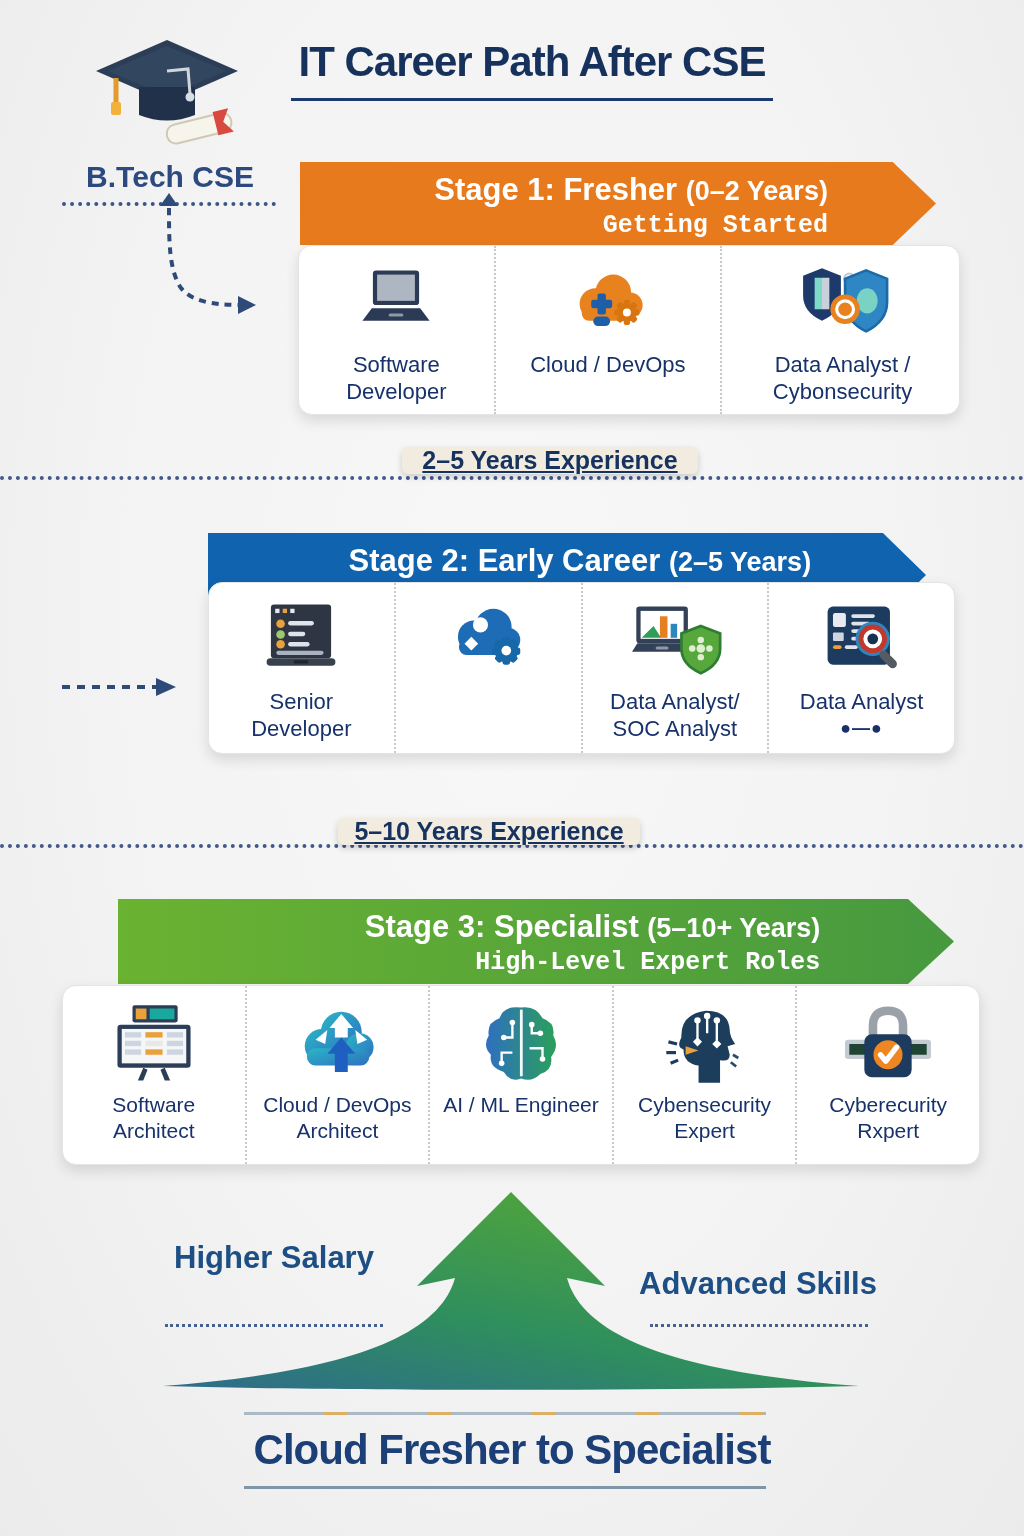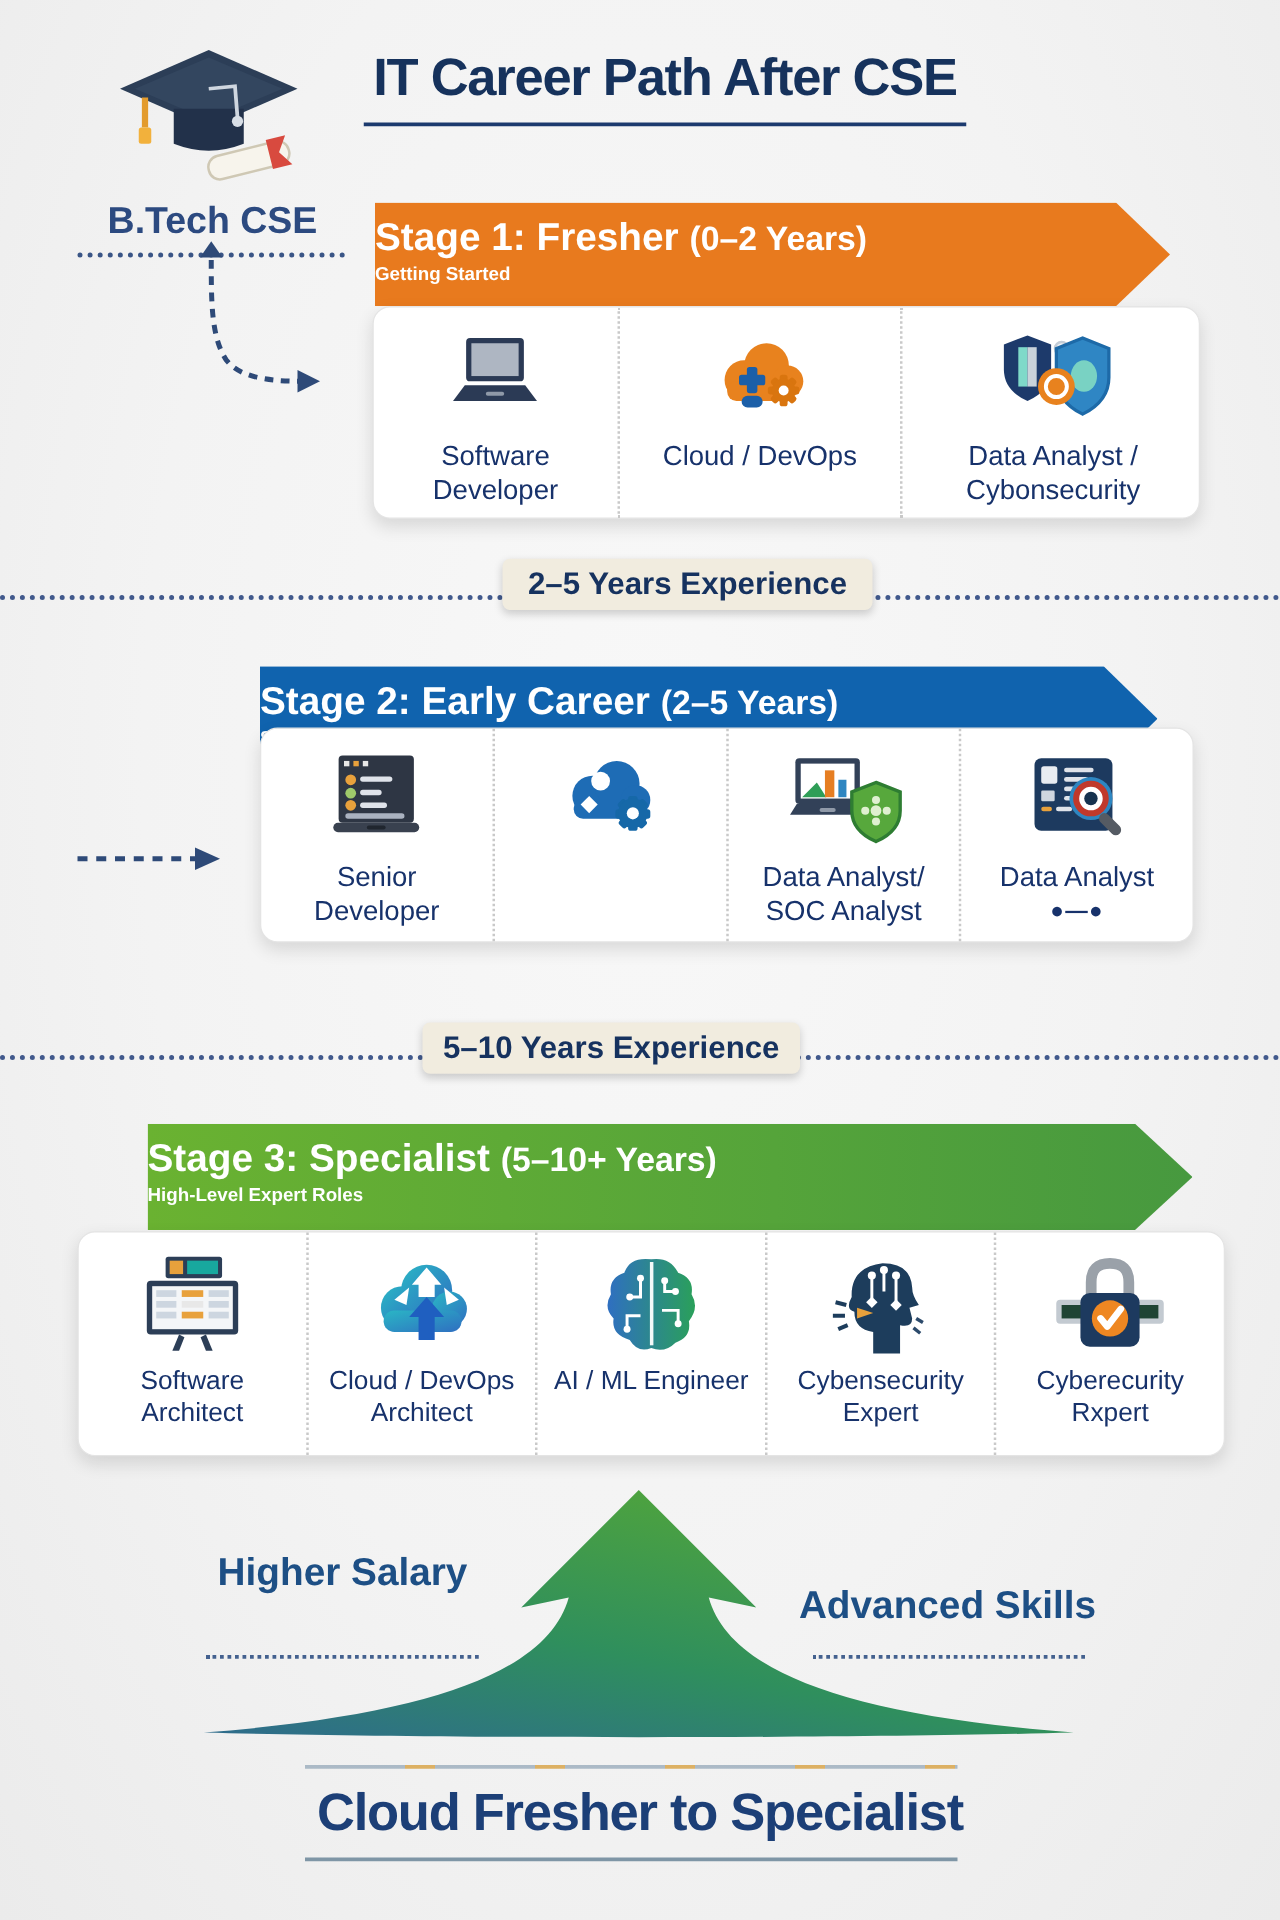--- a/index.html
+++ b/index.html
@@ -12,25 +12,25 @@
   #title-wrap{position:absolute;left:248px;top:38px;width:568px;text-align:center;}
   #page-title{display:inline-block;font-size:42px;font-weight:bold;color:#16325c;
               letter-spacing:-1px;padding:0 8px 12px 8px;border-bottom:3px solid #1c3a6e;margin:0;}
   #degree-label{position:absolute;left:58px;top:160px;width:224px;text-align:center;
                 font-size:30px;font-weight:bold;color:#2c4a80;}
   #degree-dotted{position:absolute;left:62px;top:202px;width:214px;border-top:4px dotted #3a5586;}
   #curve-arrow{position:absolute;left:152px;top:192px;width:120px;height:130px;}
   #stage2-arrow{position:absolute;left:60px;top:674px;width:122px;height:26px;}
 
   
-  .banner{position:absolute;color:#fff;text-align:left;}
+  .banner{position:absolute;color:#fff;text-align:right;}
   .banner .b-inner{padding-top:9px;}
   .b-line1{font-size:31px;font-weight:bold;line-height:1.25;}
   .b-years{font-size:27px;font-weight:bold;}
-  .b-line2{font-size:15px;font-weight:bold;line-height:1.3;}
+  .b-line2{font-size:25px;font-weight:bold;line-height:1.3;font-family:Liberation Mono, monospace;}
   #banner-1{left:300px;top:162px;width:636px;height:83px;background:#e87a1e;
             clip-path:polygon(0 0,93.2% 0,100% 50%,93.2% 100%,0 100%);}
   #banner-1 .b-inner{padding-right:17%;}
   #banner-2{left:208px;top:533px;width:718px;height:84px;background:#1063ae;
             clip-path:polygon(0 0,94% 0,100% 50%,94% 100%,0 100%);}
   #banner-2 .b-inner{padding-right:16%;}
   #banner-3{left:118px;top:899px;width:836px;height:85px;
             background:linear-gradient(90deg,#6ab231 0%,#55a43a 60%,#47993f 100%);
             clip-path:polygon(0 0,94.5% 0,100% 50%,94.5% 100%,0 100%);}
   #banner-3 .b-inner{padding-right:16%;}
@@ -49,23 +49,23 @@
               margin-top:4px;}
   #card-1 .role-label{max-width:180px;}
   #card-2 .role-label{max-width:152px;}
   #card-3 .role-label{max-width:158px;font-size:21px;}
   #card-1 .c1{flex:0 0 29.5%;} #card-1 .c2{flex:0 0 34%;} #card-1 .c3{flex:0 0 36.5%;}
   .role-sublabel{font-size:18px;font-weight:bold;color:#17326b;margin-top:2px;letter-spacing:1px;}
 
   
   .divider-dotted{position:absolute;left:0;width:1024px;border-top:4px dotted #41598c;}
   #divider-dotted-1{top:476px;} #divider-dotted-2{top:844px;}
-  .exp-badge{position:absolute;height:41px;background:#f1ecdf;border-radius:6px;
+  .exp-badge{position:absolute;height:27px;background:#f1ecdf;border-radius:6px;
              box-shadow:0 3px 7px rgba(0,0,0,0.18);display:flex;align-items:center;justify-content:center;
-             font-size:25px;font-weight:bold;color:#16325f;}
+             font-size:25px;font-weight:bold;color:#16325f;text-decoration:underline;}
   #exp-badge-1{left:402px;top:447px;width:296px;}
   #exp-badge-2{left:338px;top:818px;width:302px;}
 
   
   #growth-arrow{position:absolute;left:158px;top:1186px;width:708px;height:206px;}
   .growth-label{position:absolute;width:260px;text-align:center;font-size:31px;font-weight:bold;color:#1d4f85;}
   #label-salary{left:144px;top:1240px;}
   #label-skills{left:628px;top:1266px;}
   .growth-underline{position:absolute;width:218px;border-top:3px dotted #44618f;}
   #underline-salary{left:165px;top:1324px;}

